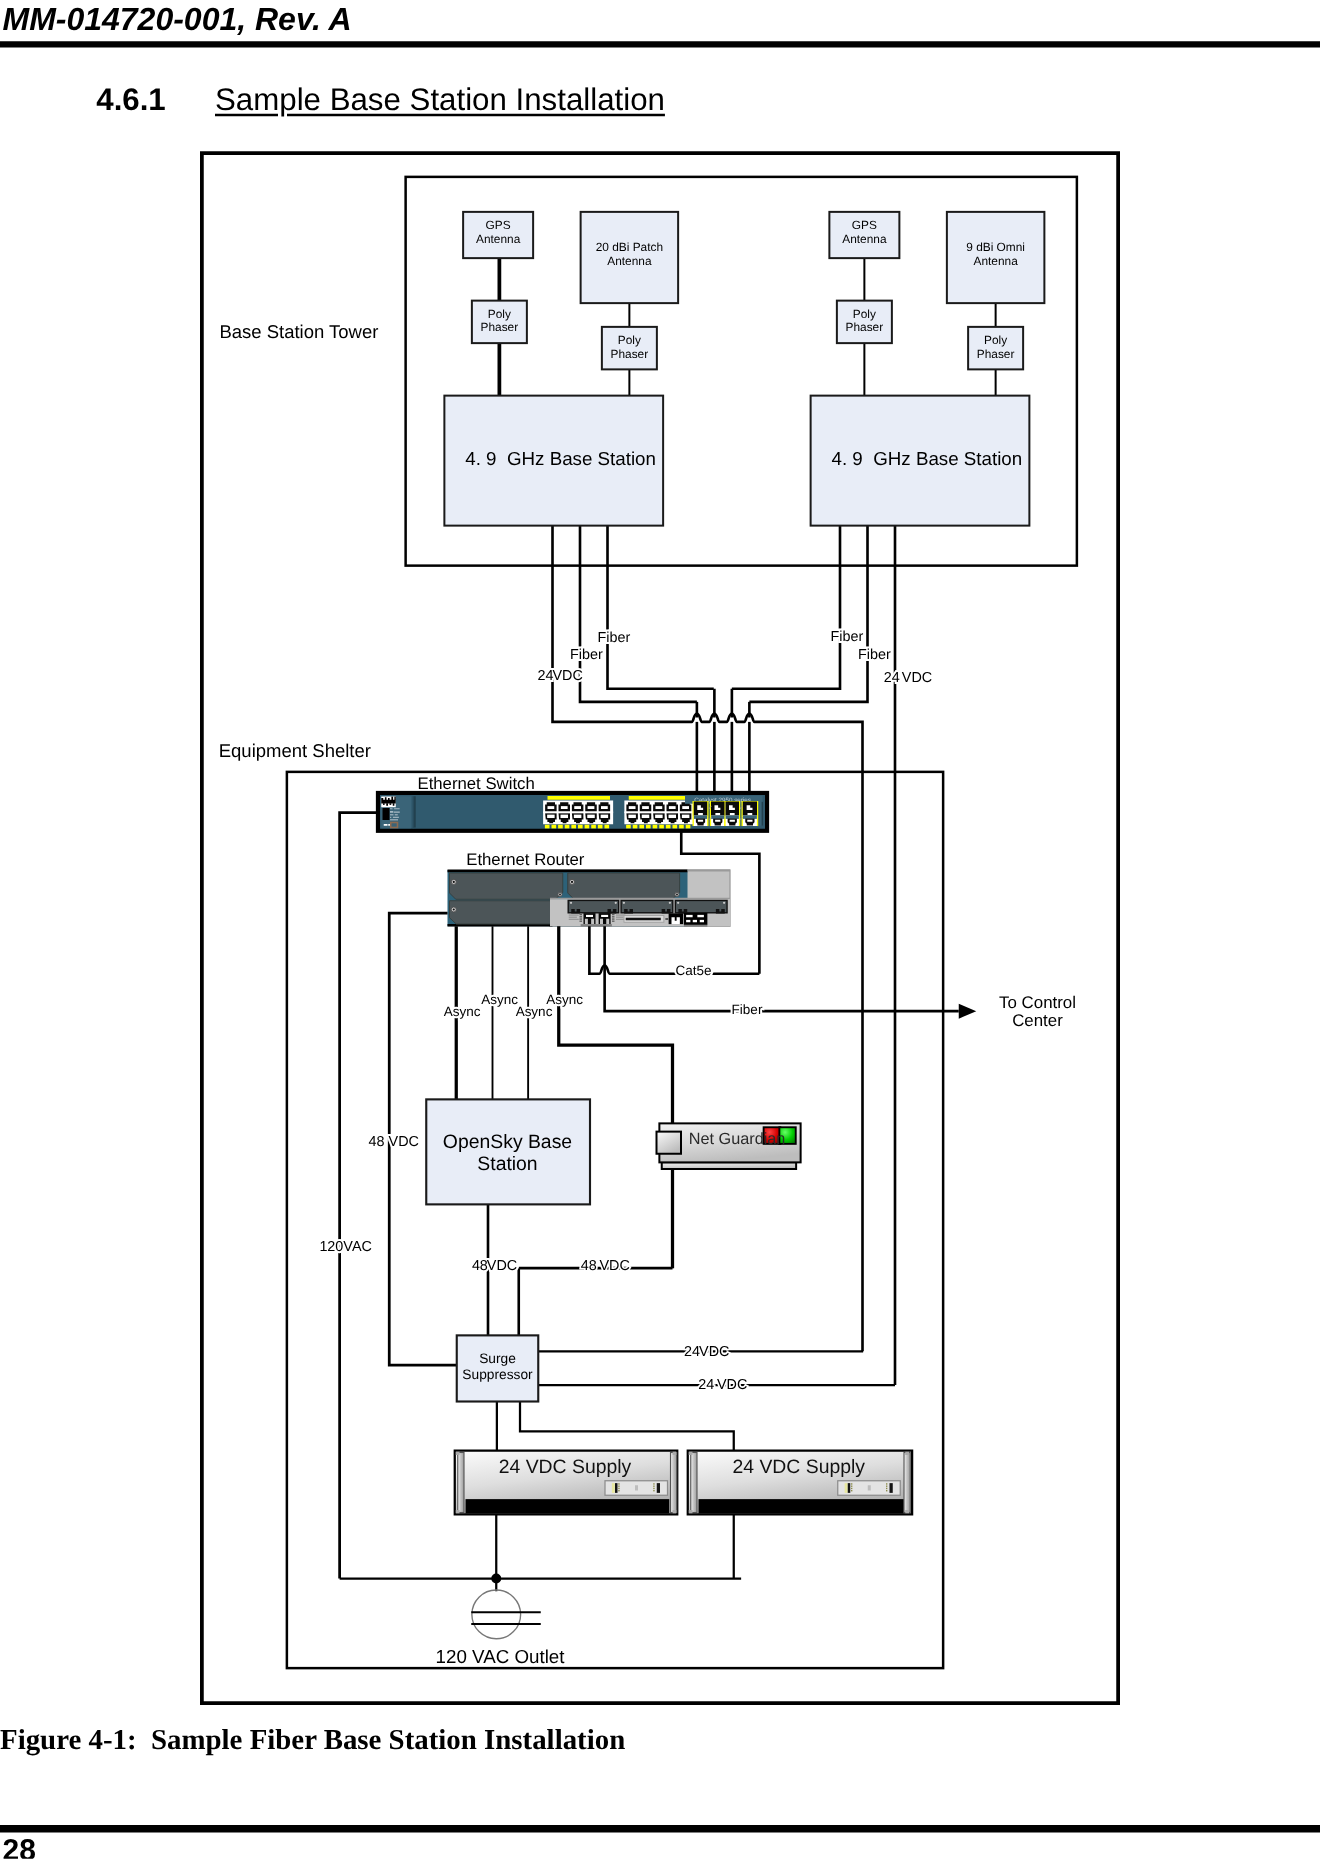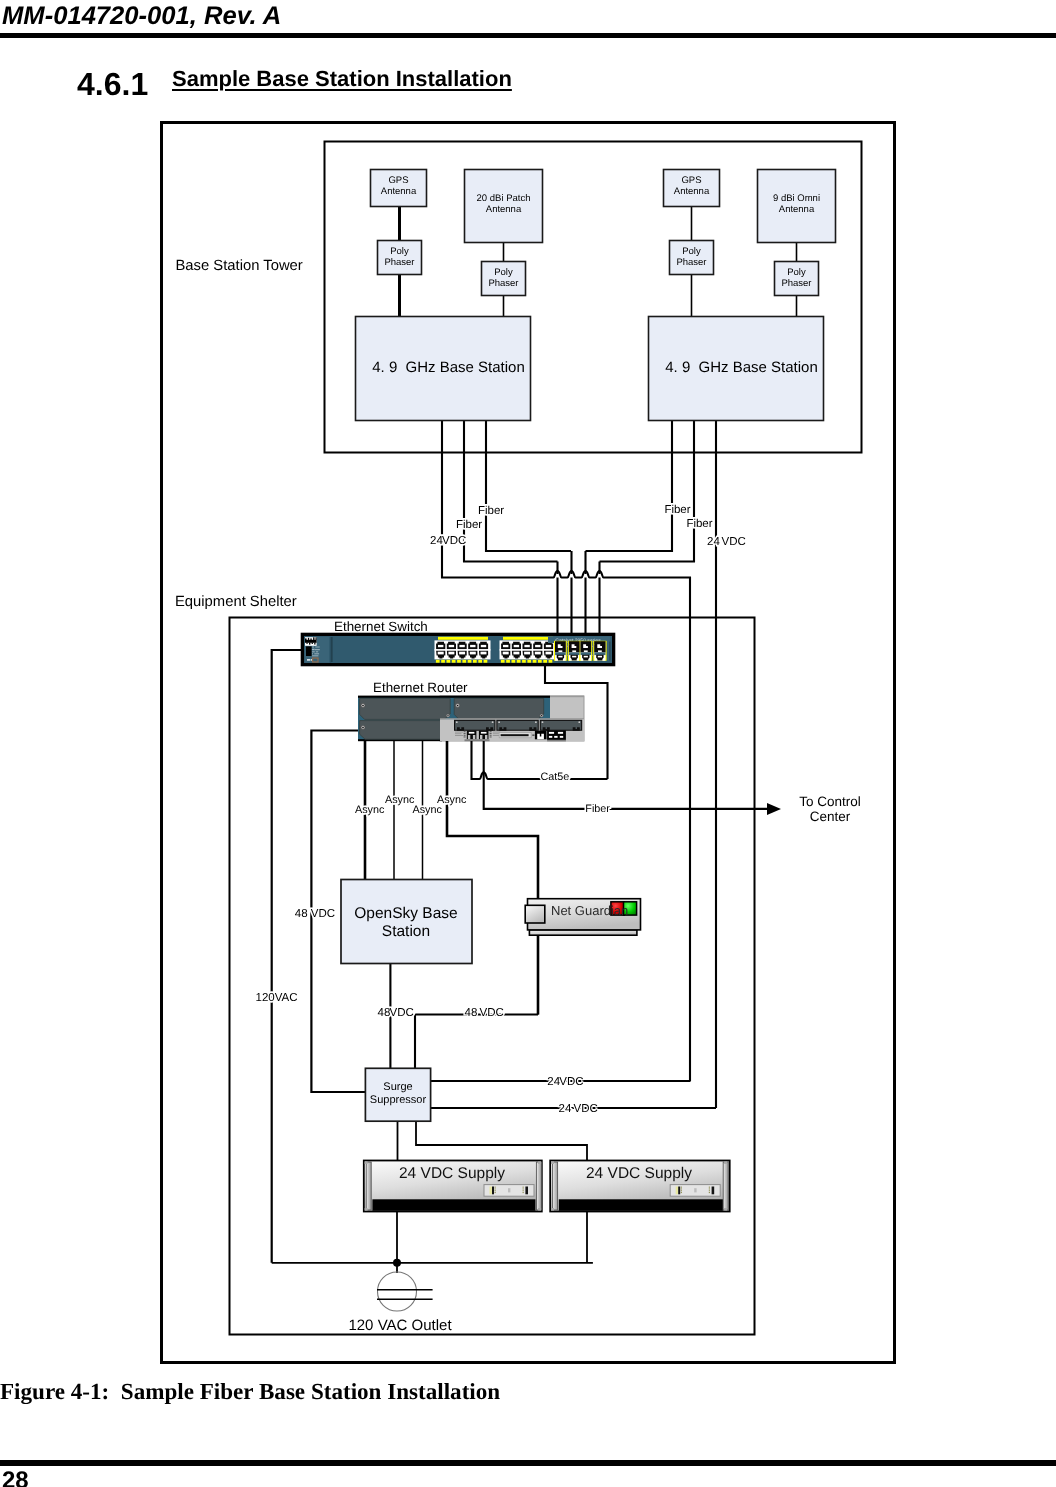--- a/index.html
+++ b/index.html
@@ -1,22 +1,22 @@
 <!DOCTYPE html>
 <html><head>
 <meta charset="utf-8">
 <style>
   html,body{margin:0;padding:0;background:#fff;-webkit-font-smoothing:antialiased;text-rendering:geometricPrecision;}
   body{width:1056px;height:1487px;position:relative;
        font-family:"Liberation Sans",sans-serif;color:#000;overflow:hidden;}
   .pg{position:absolute;left:0;top:0;width:1036px;height:1487px;}
   #hdr{position:absolute;left:2px;top:2px;font-weight:bold;font-style:italic;font-size:25.6px;}
   #hdrrule{position:absolute;left:0;top:33px;width:1056px;height:5px;background:#000;}
-  #secnum{position:absolute;left:77px;top:66px;font-weight:bold;font-size:32px;}
-  #sectitle{position:absolute;left:172px;top:66px;font-weight:bold;font-size:22px;
+  #secnum{position:absolute;left:77px;top:66px;font-weight:bold;font-size:25px;}
+  #sectitle{position:absolute;left:172px;top:66px;font-weight:normal;font-size:25px;
             text-decoration:underline;text-underline-offset:3px;}
   #caption{position:absolute;left:0;top:1378px;width:1056px;text-align:left;
            font-family:"Liberation Serif",serif;font-weight:bold;font-size:23.1px;white-space:pre;}
   #ftrule{position:absolute;left:0;top:1460px;width:1056px;height:6px;background:#000;}
   #pgnum{position:absolute;left:2px;top:1467px;font-weight:bold;font-size:24px;}
   svg{position:absolute;left:0;top:0;}
   svg text{white-space:pre;}
 </style>
 </head>
 <body>

